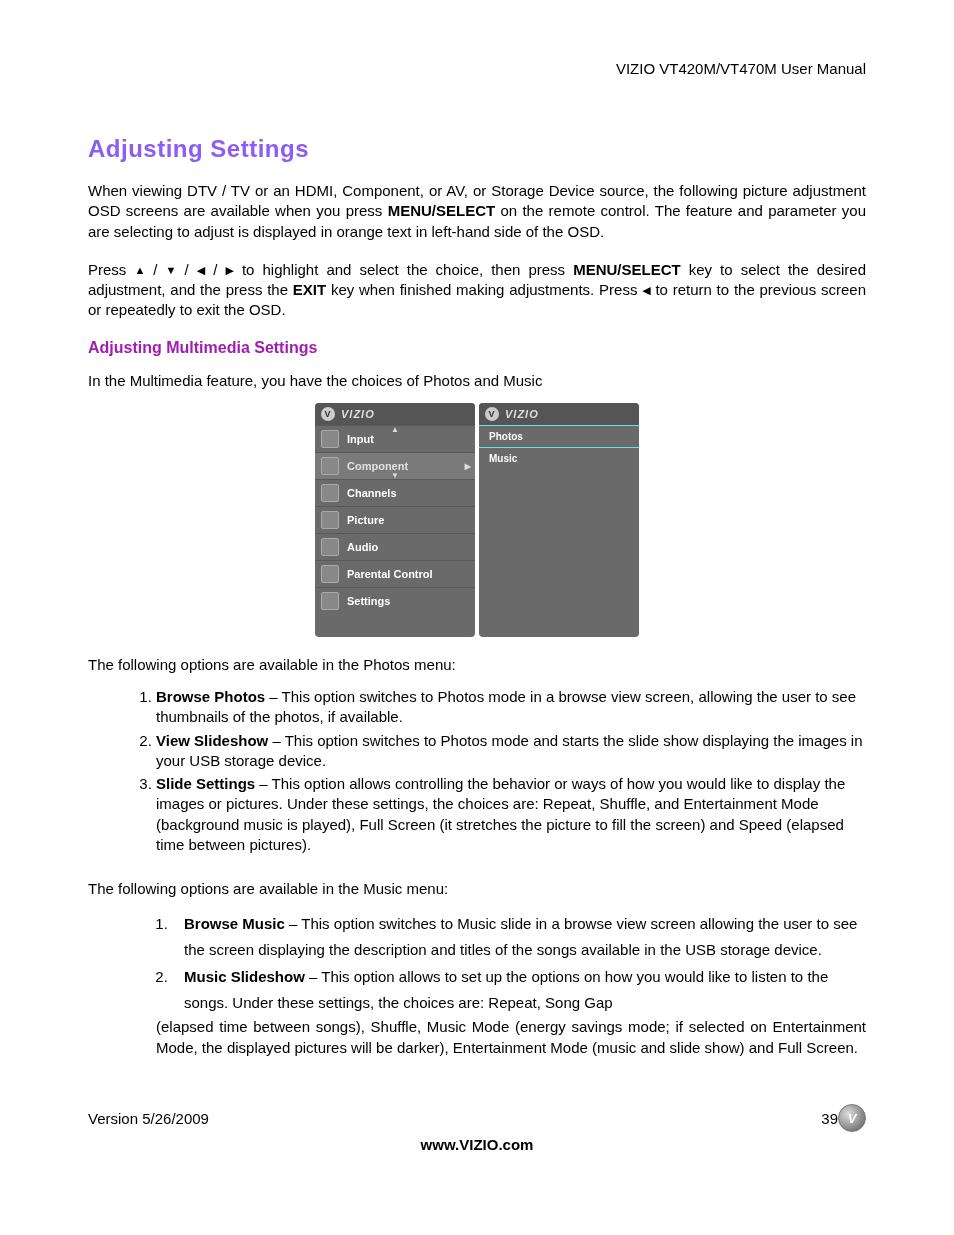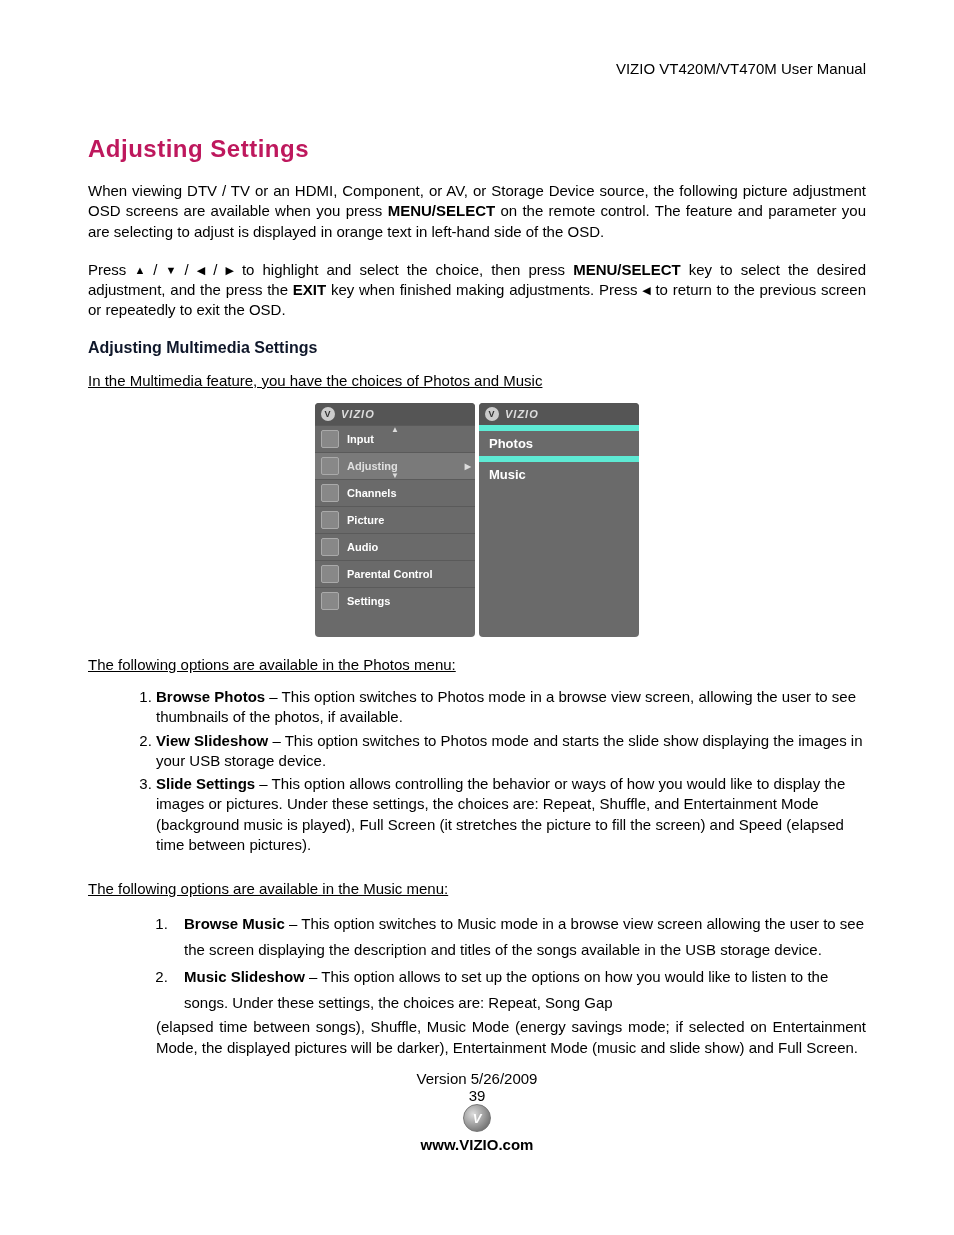--- a/index.html
+++ b/index.html
@@ -17,43 +17,42 @@
     position: relative;
   }
   .header-right {
     text-align: right;
     font-size: 15px;
     margin-bottom: 58px;
   }
   h1.head {
     font-size: 24px;
     font-weight: bold;
-    color: #be185d;
+    color: #8b5cf6;
     letter-spacing: 0.5px;
     margin: 0 0 18px 0;
     font-family: "Trebuchet MS", Arial, sans-serif;
   }
   h2.subhead {
     font-size: 16px;
     font-weight: bold;
-    color: #0f172a;
+    color: #a21caf;
     margin: 0 0 14px 0;
     font-family: "Trebuchet MS", Arial, sans-serif;
   }
   p.body {
     font-size: 15px;
     line-height: 1.35;
     margin: 12px 0 18px 0;
     text-align: justify;
   }
   p.bodynojust {
     font-size: 15px;
     line-height: 1.35;
     margin: 0 0 12px 0;
-    text-decoration: underline;
   }
   .bold { font-weight: bold; }
   .osd-wrap {
     display: flex;
     justify-content: center;
     margin: 8px 0 18px 0;
   }
   .osd {
     display: flex;
     gap: 4px;
@@ -109,24 +108,24 @@
   .osd-item .arrow {
     position: absolute;
     font-size: 8px;
     color: #ddd;
   }
   .osd-item .arrow.up { left: 50%; top: -1px; transform: translateX(-50%); }
   .osd-item .arrow.down { left: 50%; bottom: -1px; transform: translateX(-50%); }
   .osd-item .arrow.right { right: 4px; top: 50%; transform: translateY(-50%); }
   .osd-sub {
     padding: 5px 10px;
-    font-size: 13px;
+    font-size: 10px;
     color: #fff;
     font-weight: bold;
-    border-top: 6px solid #5eead4;
+    border-top: 1px solid #5eead4;
   }
   .osd-panel.right {
     min-height: 230px;
   }
   ol.numlist {
     margin: 0 0 24px 0;
     padding-left: 68px;
     font-size: 15px;
     line-height: 1.35;
   }
@@ -154,21 +153,20 @@
     position: absolute;
     bottom: 44px;
     left: 88px;
     right: 88px;
     font-size: 15px;
   }
   .footer-row {
     display: flex;
     justify-content: space-between;
     align-items: center;
-    flex-direction: column;
   }
   .footer-center {
     text-align: right;
     flex: 1;
   }
   .footer-url {
     text-align: center;
     font-weight: bold;
     margin-top: 4px;
   }
@@ -217,21 +215,21 @@
           <span class="vlogo">V</span>
           <span>VIZIO</span>
         </div>
         <div class="osd-item">
           <span class="icon"></span>
           <span>Input</span>
           <span class="arrow up">▲</span>
         </div>
         <div class="osd-item sel">
           <span class="icon"></span>
-          <span>Adjusting</span>
+          <span>Component</span>
           <span class="arrow right">▶</span>
           <span class="arrow down">▼</span>
         </div>
         <div class="osd-item">
           <span class="icon"></span>
           <span>Channels</span>
         </div>
         <div class="osd-item">
           <span class="icon"></span>
           <span>Picture</span>
@@ -264,21 +262,21 @@
 
   <ol class="numlist">
     <li><span class="bold">Browse Photos</span><span> – </span><span>This option switches to Photos mode in a browse view screen, allowing the user to see thumbnails of the photos, if available.</span></li>
     <li><span class="bold">View Slideshow</span><span> – </span><span>This option switches to Photos mode and starts the slide show displaying the images in your USB storage device.</span></li>
     <li><span class="bold">Slide Settings</span><span> – </span><span>This option allows controlling the behavior or ways of how you would like to display the images or pictures. Under these settings, the choices are: Repeat, Shuffle, and Entertainment Mode (background music is played), Full Screen (it stretches the picture to fill the screen) and Speed (elapsed time between pictures).</span></li>
   </ol>
 
   <p class="bodynojust">The following options are available in the Music menu:</p>
 
   <ol class="numlist2">
-    <li><span class="bold">Browse Music</span><span> – </span><span>This option switches to Music mode in a browse view screen allowing the user to see the screen displaying the description and titles of the songs available in the USB storage device.</span></li>
+    <li><span class="bold">Browse Music</span><span> – </span><span>This option switches to Music slide in a browse view screen allowing the user to see the screen displaying the description and titles of the songs available in the USB storage device.</span></li>
     <li><span class="bold">Music Slideshow</span><span> – </span><span>This option allows to set up the options on how you would like to listen to the songs. Under these settings, the choices are: Repeat, Song Gap</span></li>
   </ol>
   <p class="trail">(elapsed time between songs), Shuffle, Music Mode (energy savings mode; if selected on Entertainment Mode, the displayed pictures will be darker), Entertainment Mode (music and slide show) and Full Screen.</p>
 
   <div class="footer">
     <div class="footer-row">
       <span>Version 5/26/2009</span>
       <span class="footer-center">39</span>
       <span class="footer-logo">
           <span>V</span>

